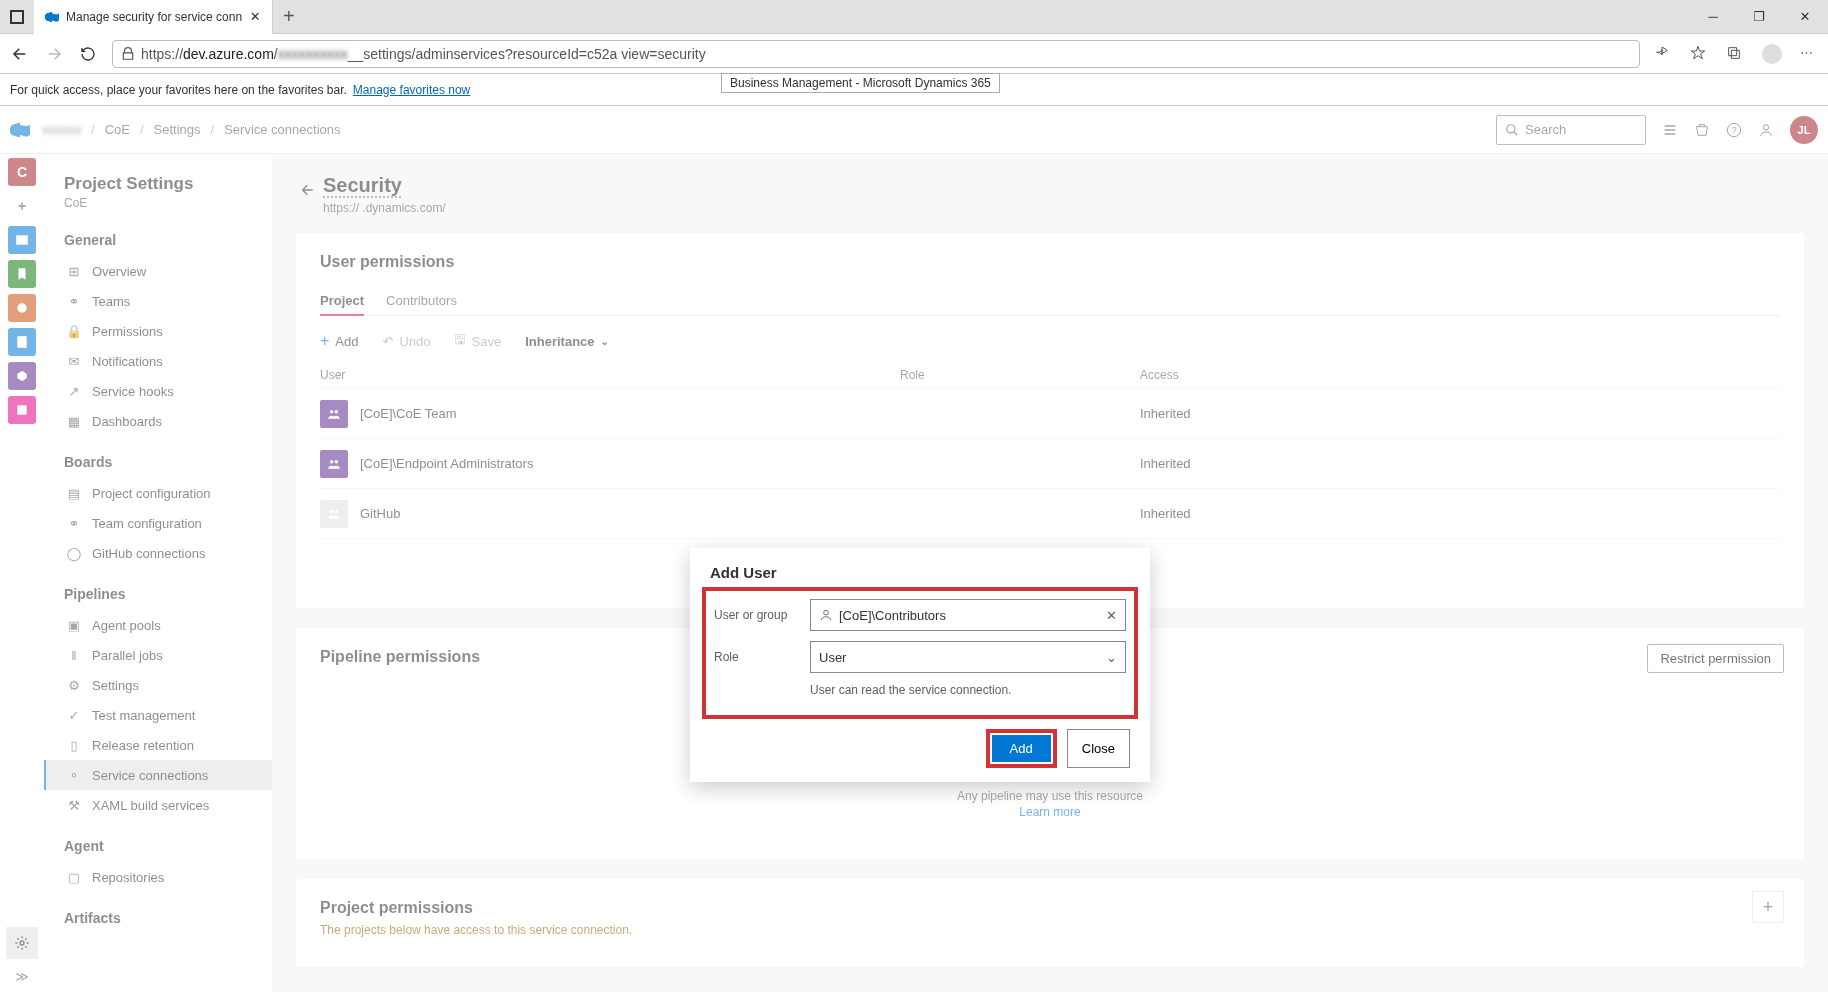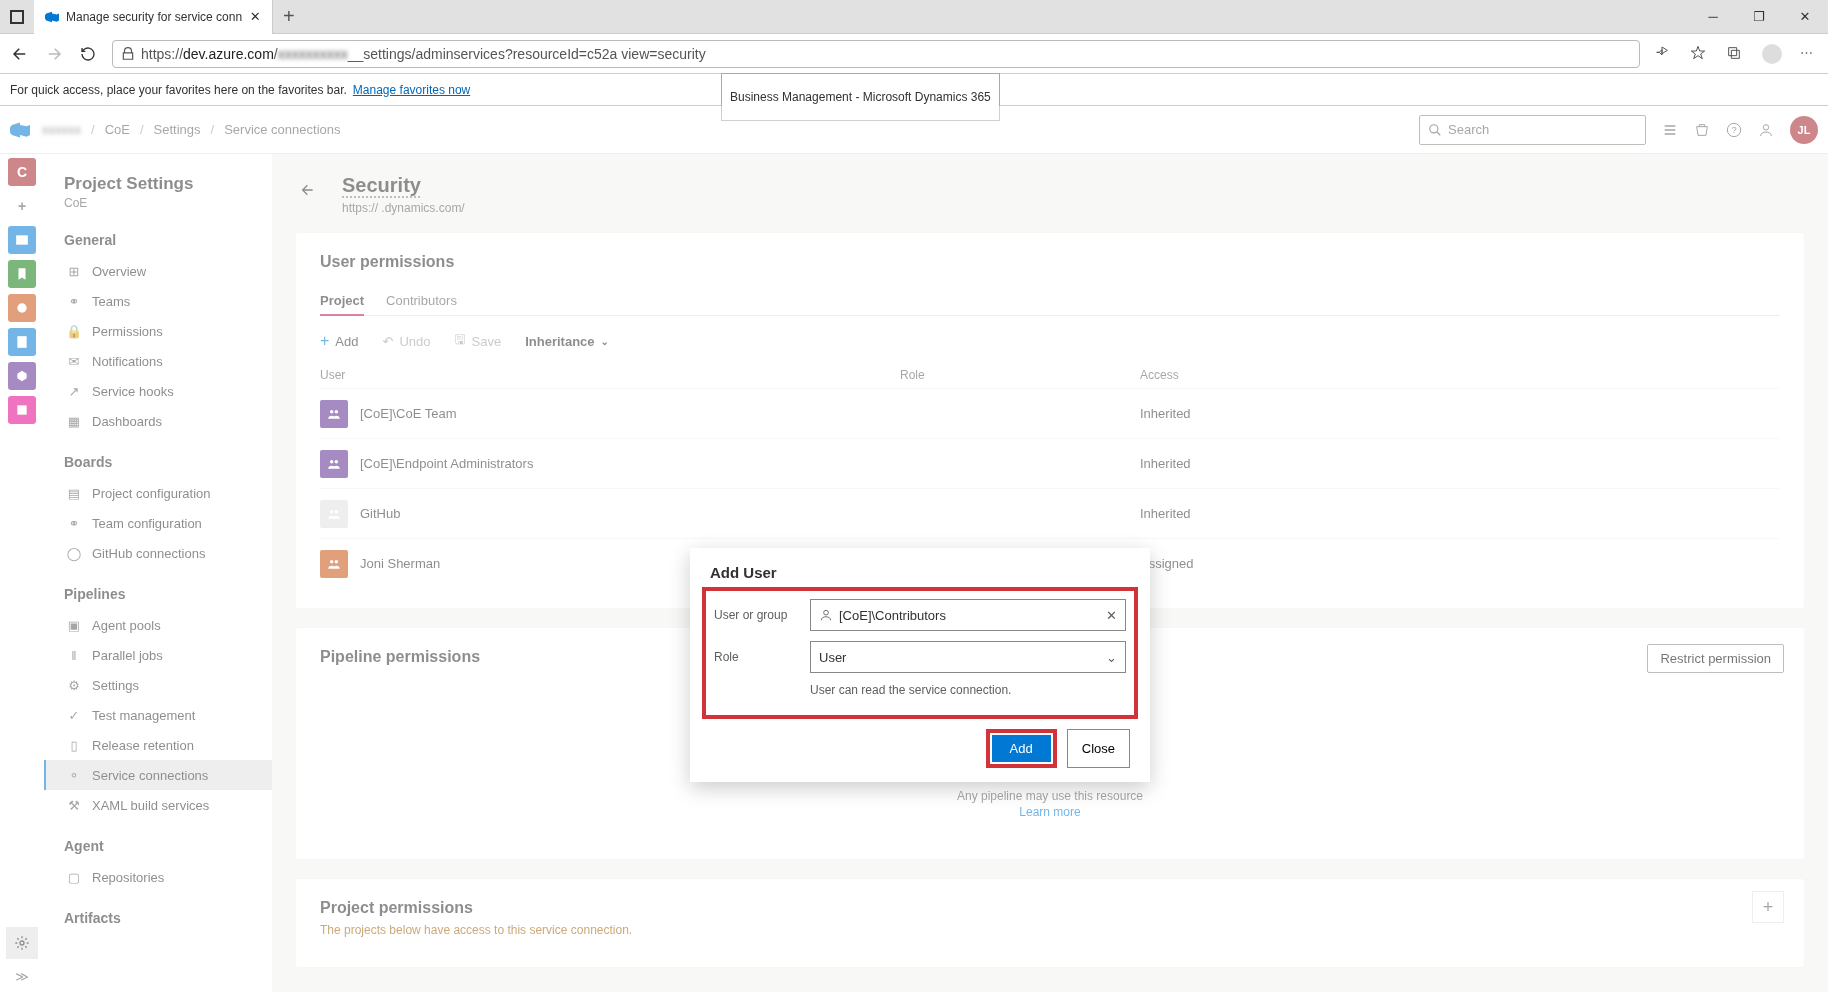--- a/index.html
+++ b/index.html
@@ -20,51 +20,51 @@
 .navbtn.disabled { color: #bbb; }
 .urlbox { flex: 1; height: 28px; border: 1px solid #bbb; border-radius: 4px; display: flex; align-items: center; padding: 0 8px; gap: 6px; font-size: 14px; color: #555; }
 .urlbox .host { color: #222; }
 .addr-icons { display: flex; gap: 18px; align-items: center; }
 .addr-ico { width: 18px; height: 18px; cursor: pointer; color: #555; }
 .avatar-small { width: 20px; height: 20px; border-radius: 50%; background: #ddd; }
 
 .favbar { height: 32px; display: flex; align-items: center; padding: 0 10px; font-size: 12px; border-bottom: 1px solid #ccc; gap: 6px; }
 .favlink { color: #0067b8; text-decoration: underline; cursor: pointer; }
 
-.tooltip-float { position: absolute; top: 73px; left: 721px; background: #fff; border: 1px solid #aaa; padding: 16px 8px; font-size: 12px; z-index: 5; }
+.tooltip-float { position: absolute; top: 73px; left: 721px; background: #fff; border: 1px solid #aaa; padding: 2px 8px; font-size: 12px; z-index: 5; }
 
 
 .app { position: relative; height: calc(992px - 34px - 40px - 32px); display: flex; }
 .overlay { position: absolute; inset: 0; background: rgba(255,255,255,0.45); z-index: 10; }
 
 .topbar { position: absolute; top: 0; left: 0; right: 0; height: 48px; display: flex; align-items: center; border-bottom: 1px solid #e1e1e1; padding: 0 10px; z-index: 2; }
 .logo { width: 20px; height: 20px; color: #0078d4; margin-right: 12px; }
 .crumbs { display: flex; align-items: center; gap: 10px; font-size: 13px; color: #605e5c; }
 .crumbs .sep { color: #a19f9d; }
 .topbar-right { margin-left: auto; display: flex; align-items: center; gap: 16px; }
-.searchbox { width: 227px; height: 30px; border: 1px solid #8a8886; border-radius: 2px; display: flex; align-items: center; padding: 0 8px; gap: 6px; color: #605e5c; }
+.searchbox { width: 150px; height: 30px; border: 1px solid #8a8886; border-radius: 2px; display: flex; align-items: center; padding: 0 8px; gap: 6px; color: #605e5c; }
 .user-badge { width: 28px; height: 28px; border-radius: 50%; background: #a4262c; color: #fff; display: flex; align-items: center; justify-content: center; font-size: 11px; font-weight: 600; }
 
 .leftrail { position: absolute; top: 48px; bottom: 0; left: 0; width: 44px; background: #fff; display: flex; flex-direction: column; align-items: center; padding-top: 4px; gap: 6px; z-index: 2; }
 .rail-item { width: 28px; height: 28px; border-radius: 3px; display: flex; align-items: center; justify-content: center; font-size: 14px; color: #fff; font-weight: 600; }
 .rail-item.ic { color: #605e5c; }
 
 .sidebar { position: absolute; top: 48px; bottom: 0; left: 44px; width: 228px; background: #fff; overflow-y: auto; border-right: 0; z-index: 2; padding: 20px 0 20px 20px; }
 .sidebar h2 { font-size: 17px; font-weight: 600; margin-bottom: 2px; }
 .sidebar .proj { font-size: 12px; color: #605e5c; margin-bottom: 22px; }
 .side-group { font-size: 14px; font-weight: 600; margin: 18px 0 8px; }
 .side-item { display: flex; align-items: center; gap: 10px; height: 30px; font-size: 13px; color: #323130; cursor: pointer; padding-left: 2px; }
 .side-item.active { background: #e1e1e1; margin-left: -20px; padding-left: 22px; border-left: 2px solid #0078d4; padding-left: 20px; }
 .side-ico { width: 16px; height: 16px; color: #605e5c; display: flex; align-items: center; justify-content: center; }
 
 .settings-footer { position: absolute; bottom: 0; left: 0; width: 44px; display: flex; flex-direction: column; align-items: center; gap: 10px; padding-bottom: 8px; z-index: 2; }
 .gear { width: 32px; height: 32px; display: flex; align-items: center; justify-content: center; background: #e1e1e1; color: #323130; }
 
 .main { position: absolute; top: 48px; bottom: 0; left: 272px; right: 0; background: #f3f2f1; overflow-y: auto; padding: 20px 24px; z-index: 1; }
-.page-head { display: flex; align-items: flex-start; gap: 22px; margin-bottom: 18px; }
+.page-head { display: flex; align-items: flex-start; gap: 3px; margin-bottom: 18px; }
 .backbtn { width: 24px; height: 24px; display: flex; align-items: center; justify-content: center; cursor: pointer; margin-top: 4px; }
 .page-title { font-size: 20px; font-weight: 600; text-decoration: underline dotted #888; text-underline-offset: 4px; }
 .page-sub { font-size: 12px; color: #605e5c; margin-top: 4px; }
 
 .card { background: #fff; border-radius: 2px; padding: 20px 24px; margin-bottom: 20px; box-shadow: 0 0 1px rgba(0,0,0,0.1); position: relative; }
 .card h3 { font-size: 16px; font-weight: 600; margin-bottom: 16px; }
 .card .sub { font-size: 12px; color: #a16207; margin-top: -10px; margin-bottom: 10px; }
 
 .tabs { display: flex; gap: 22px; border-bottom: 1px solid #e1e1e1; margin-bottom: 14px; }
 .tabitem { padding: 6px 0; font-size: 13px; cursor: pointer; color: #605e5c; }
@@ -448,30 +448,20 @@
                   <circle cx="16" cy="8" r="3" fill="#fff"></circle>
                   <path fill="#fff" d="M2 20c0-3 3-5 6-5s6 2 6 5zm8 0c0-3 3-5 6-5s6 2 6 5z"></path>
                 </svg>
               </div>
               <span>GitHub</span>
             </div>
             <div></div>
             <div>Inherited</div>
           </div>
           <div class="row">
-            <div>
-              <div class="avatar-grp" style="background: rgb(202, 80, 16);">
-                <svg width="14" height="14" viewBox="0 0 24 24">
-                  <circle cx="8" cy="8" r="3" fill="#fff"></circle>
-                  <circle cx="16" cy="8" r="3" fill="#fff"></circle>
-                  <path fill="#fff" d="M2 20c0-3 3-5 6-5s6 2 6 5zm8 0c0-3 3-5 6-5s6 2 6 5z"></path>
-                </svg>
-              </div>
-              <span>Joni Sherman</span>
-            </div>
             <div></div>
             <div>Assigned</div>
           </div>
         </div>
     </div>
 
     <div class="card" style="position:relative">
       <h3>Pipeline permissions</h3>
       <button class="restrict-btn">Restrict permission</button>
       <div class="empty">

